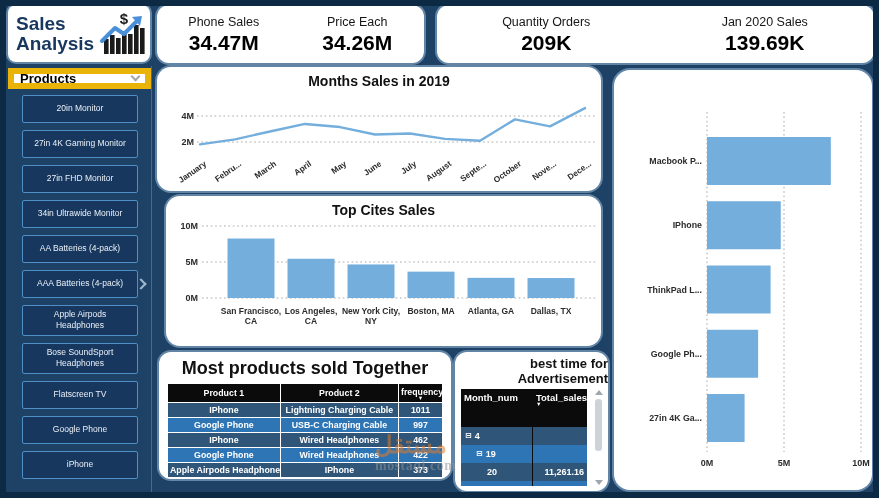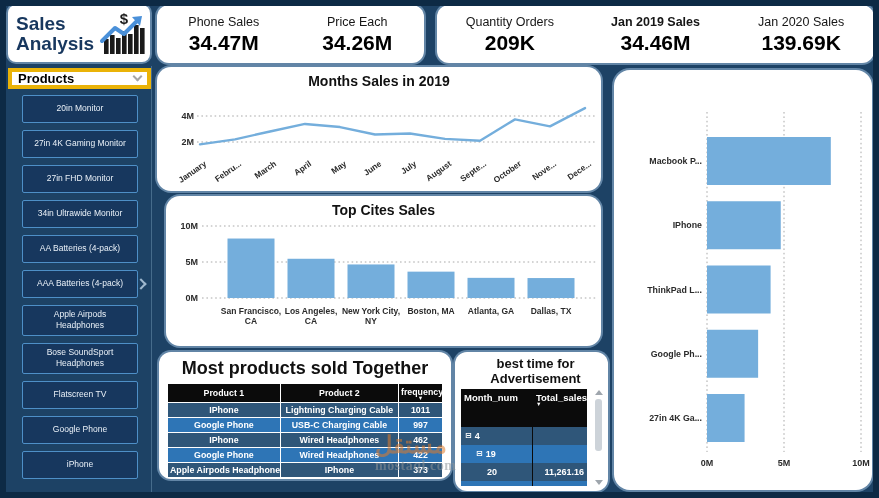--- a/index.html
+++ b/index.html
@@ -22,21 +22,21 @@
   .kpi-a{left:157px;top:5px;width:267px;height:58px;border-radius:12px;display:flex;}
   .kpi-b{left:437px;top:5px;width:437px;height:58px;border-radius:12px;display:flex;}
   .kpi{flex:1;display:flex;flex-direction:column;align-items:center;justify-content:center;padding-top:2px;}
   .kpi-label{font-size:12.5px;color:#161616;line-height:1.25;}
   .kpi-label.bold{font-weight:bold;}
   .kpi-value{font-size:21px;font-weight:bold;color:#000;line-height:1.2;}
   
   .sidebar{position:absolute;left:8px;top:66px;width:144px;height:427px;border-right:1px solid rgba(150,185,215,.35);}
   .dropdown{
     position:absolute;left:0;top:2px;width:143px;height:21px;background:#FFF;
-    border:4px solid #eab308;display:flex;align-items:center;padding:0 6px;
+    border:6px solid #eab308;display:flex;align-items:center;padding:0 6px;
   }
   .dropdown-label{font-weight:bold;font-size:13px;color:#000;flex:1;}
   .chev-down{width:7px;height:7px;border-left:2px solid #A6A6A6;border-bottom:2px solid #A6A6A6;transform:rotate(-45deg);margin-top:-4px;}
   .side-items{position:absolute;left:14px;top:29px;width:116px;display:flex;flex-direction:column;gap:7px;}
   .side-btn{
     min-height:28px;background:#17375E;border:1px solid #4E8FC7;border-radius:2px;
     color:#EAF1F8;font-size:8.5px;display:flex;align-items:center;justify-content:center;
     text-align:center;padding:3px 8px;line-height:1.35;cursor:pointer;
   }
   .side-scroll-chev{
@@ -65,21 +65,21 @@
   table.ptable th{background:#0B0B0B;font-size:8.8px;font-weight:bold;height:19px;padding:0 2px;}
   table.ptable td{font-size:8.8px;font-weight:bold;height:15px;padding:0 2px;}
   th.freq{text-align:left;}
   .sort-arrow{display:block;font-size:5.5px;line-height:3px;color:#FFF;}
   tr.row-dark{background:#2F5679;}
   tr.row-med{background:#2E75B6;}
   .row-dark{background:#2F5679;}
   .row-med{background:#2E75B6;}
   
   .ad-card{left:455px;top:352px;width:153px;height:139px;border-radius:12px;}
-  .ad-title{position:absolute;top:5px;left:8px;right:0;text-align:center;font-weight:bold;font-size:13px;color:#111;line-height:1.15;}
+  .ad-title{position:absolute;top:5px;left:8px;right:0;text-align:right;font-weight:bold;font-size:13px;color:#111;line-height:1.15;}
   .ad-table{position:absolute;left:6px;top:37px;right:21px;bottom:5px;overflow:hidden;}
   .ad-head{display:flex;background:#0B0B0B;color:#FFF;font-weight:bold;font-size:9.5px;height:38px;gap:9px;}
   .ad-head .c1{width:57%;padding:3px 0 0 3px;border-right:1px solid #0B0B0B;}
   .ad-head .c2{width:43%;padding:3px 0 0 3px;}
   .ad-row{display:flex;height:18px;color:#FFF;font-size:9px;font-weight:bold;align-items:center;}
   .ad-row .c1{width:57%;display:flex;align-items:center;border-right:1px solid #0B0B0B;height:100%;}
   .ad-row .c2{width:43%;text-align:right;padding-right:3px;}
   .collapse-icon{font-size:8px;margin-right:3px;line-height:1;}
   
   .scrollbar{position:absolute;right:4px;top:37px;bottom:5px;width:11px;}
@@ -124,24 +124,20 @@
     <div class="kpi">
       <div class="kpi-label">Price Each</div>
       <div class="kpi-value">34.26M</div>
     </div>
   </div>
 
   <div class="card kpi-b">
     <div class="kpi">
       <div class="kpi-label">Quantity Orders</div>
       <div class="kpi-value">209K</div>
-    </div>
-    <div class="kpi">
-      <div class="kpi-label bold">Jan 2019 Sales</div>
-      <div class="kpi-value">34.46M</div>
     </div>
     <div class="kpi">
       <div class="kpi-label">Jan 2020 Sales</div>
       <div class="kpi-value">139.69K</div>
     </div>
   </div>
 
   <div class="sidebar">
     <div class="dropdown">
       <span class="dropdown-label">Products</span>

